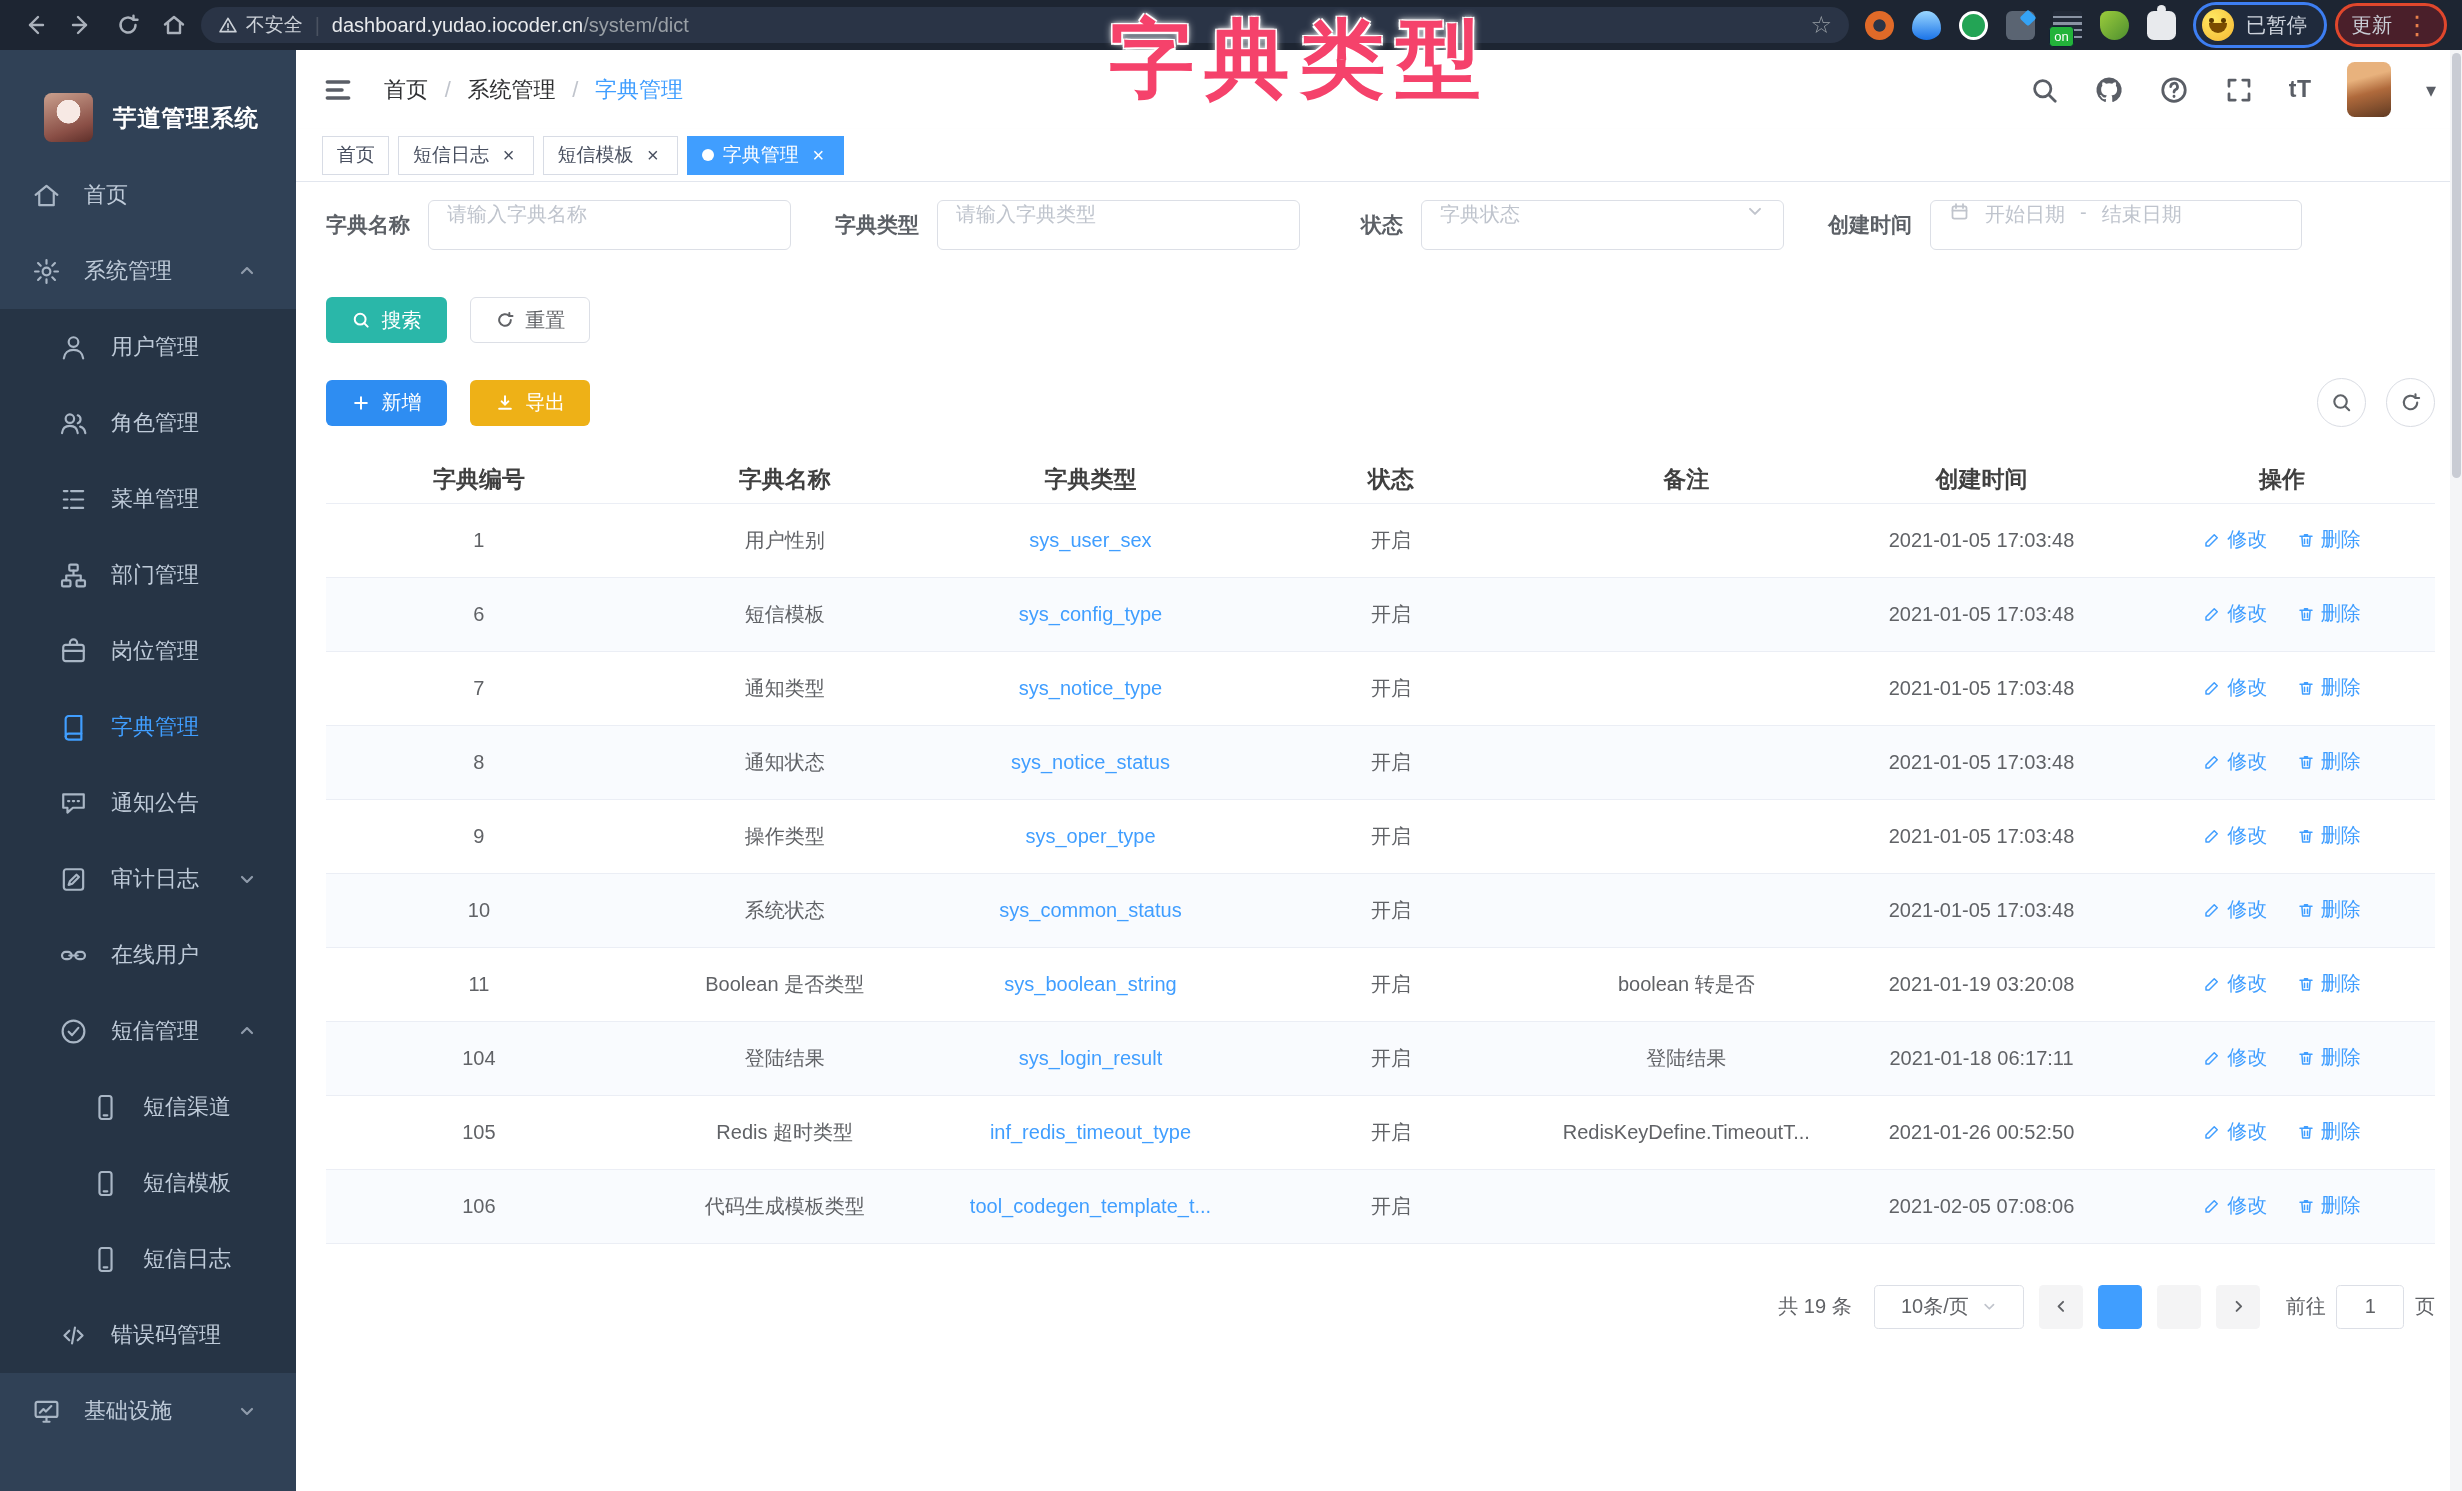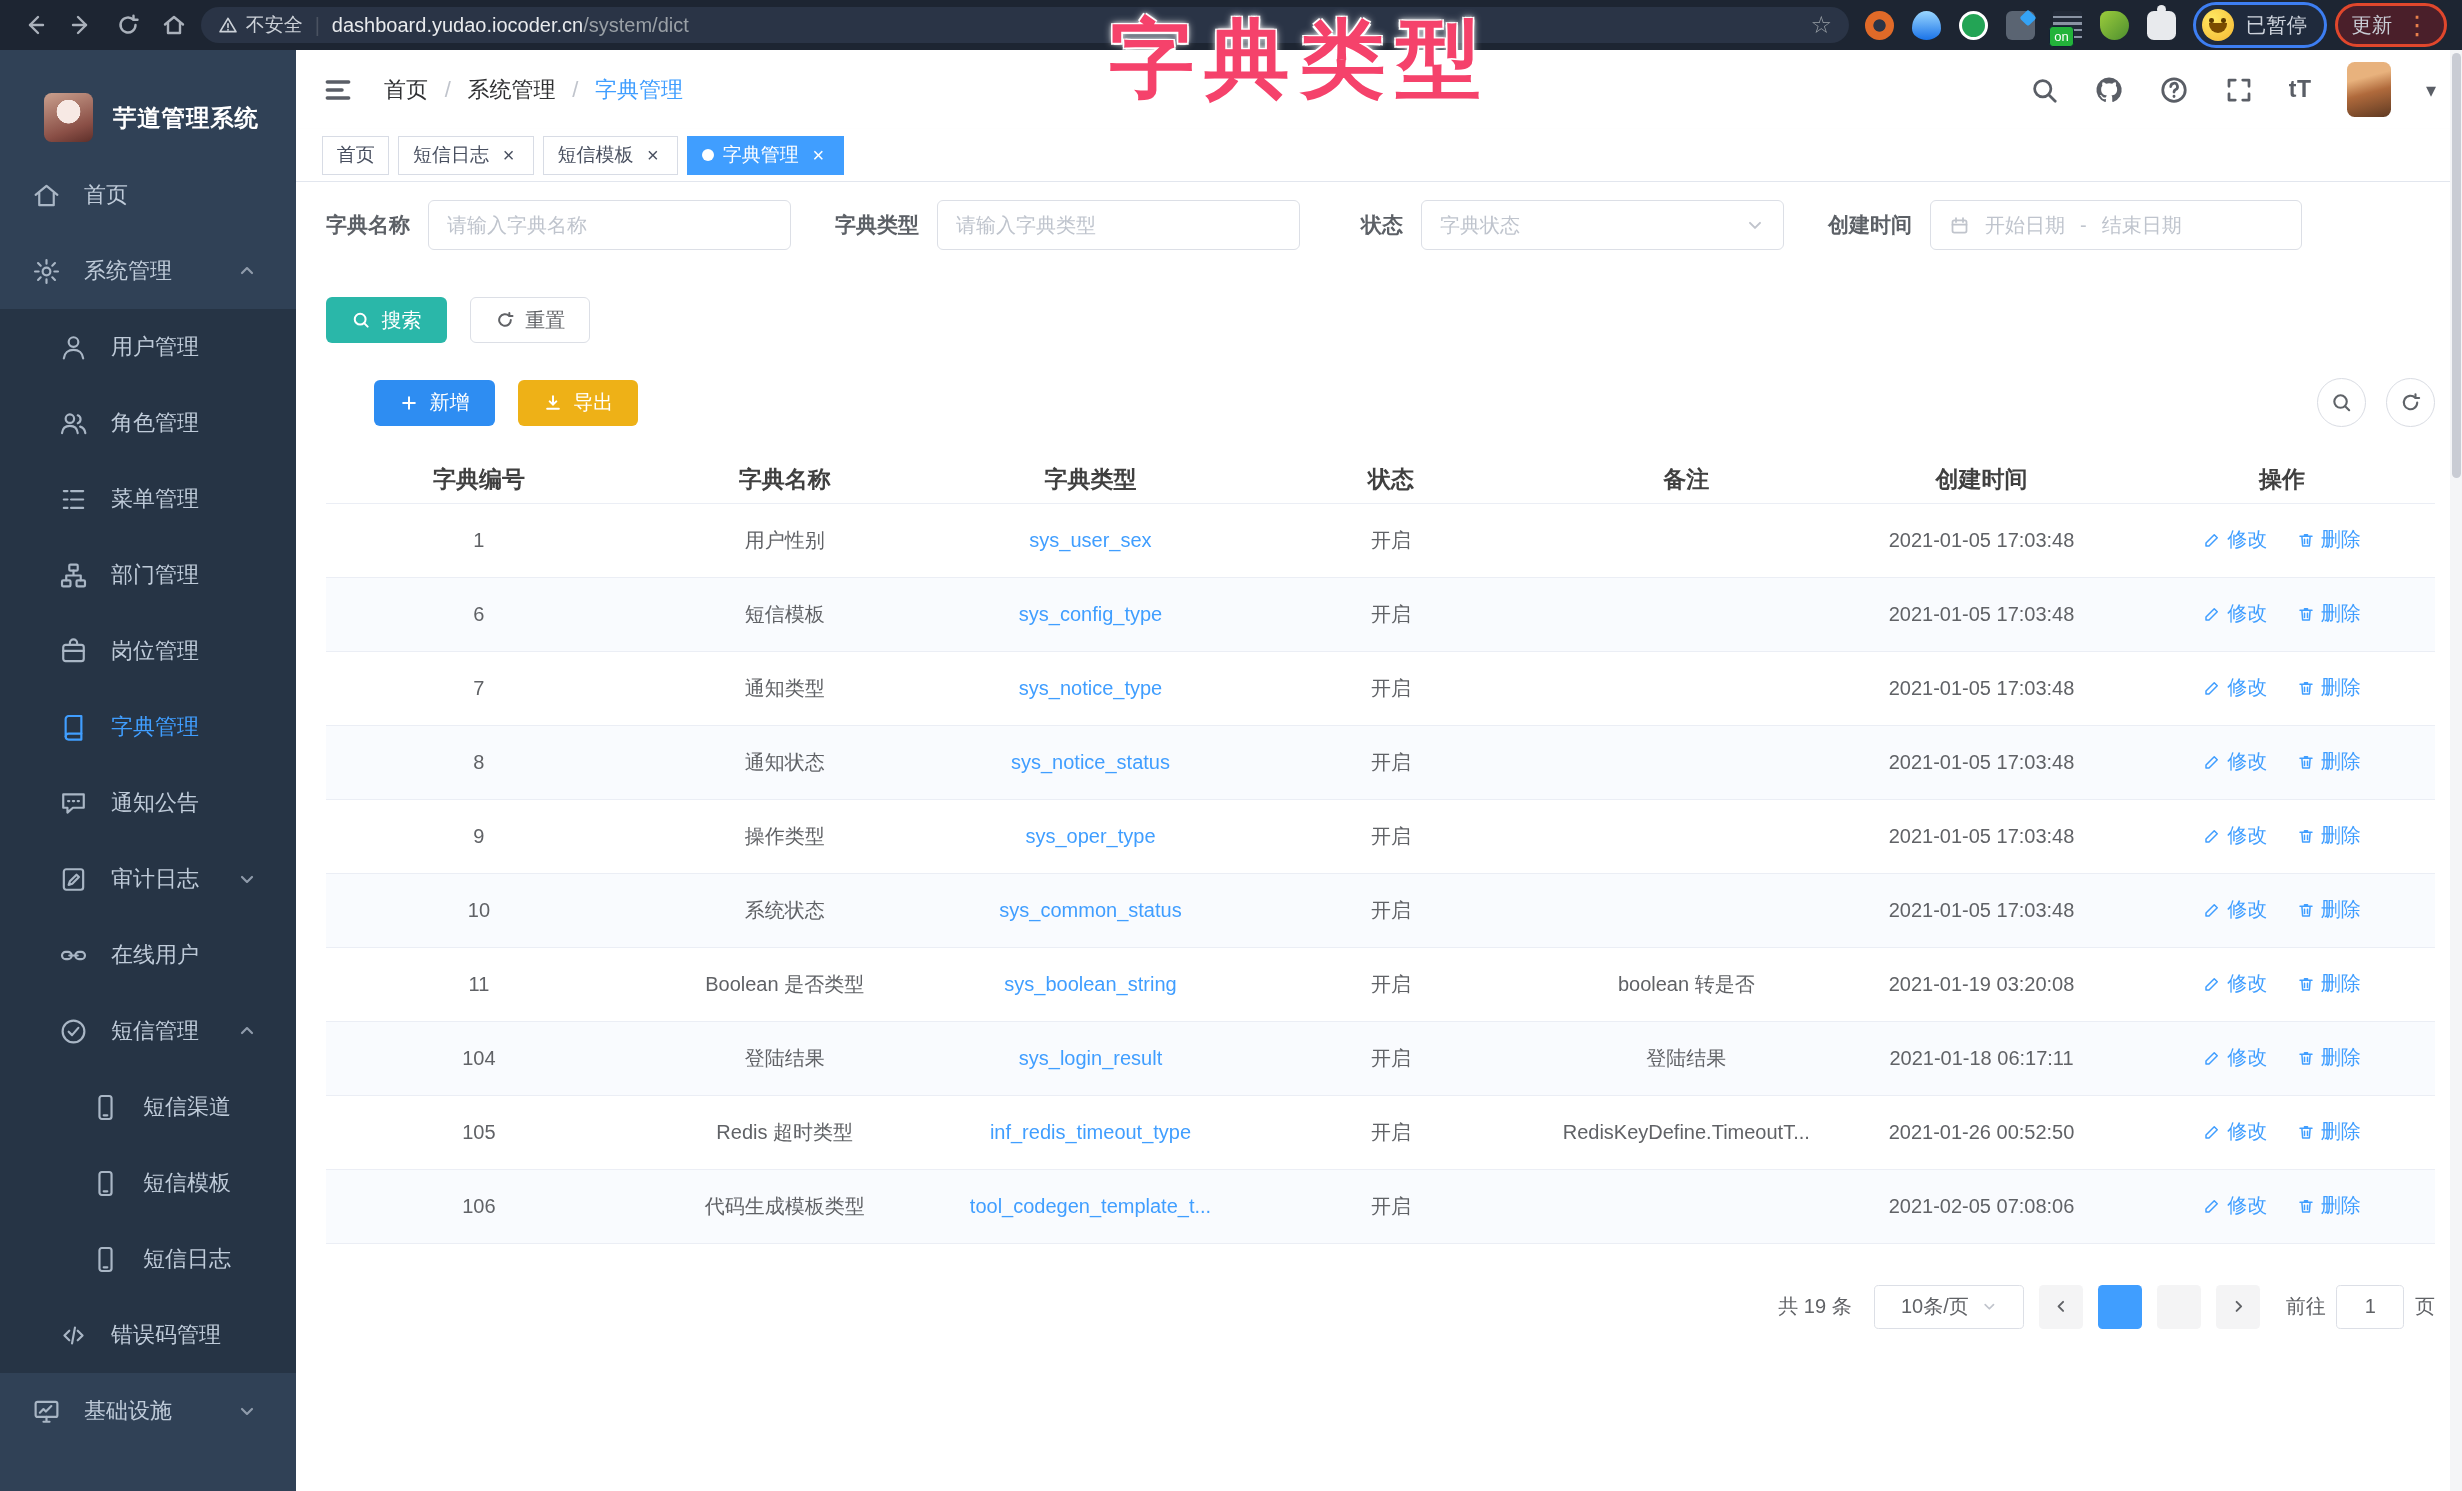--- a/index.html
+++ b/index.html
@@ -87,21 +87,21 @@
   .tag { height:39px; display:inline-flex; align-items:center; gap:9px; padding:0 13.7px; border:0.8px solid #d8dce5; background:#fff; color:#495060; font-size:19px; cursor:pointer; }
   .tag .dot { width:12px; height:12px; border-radius:50%; background:#fff; }
   .tag .x { font-size:20px; line-height:1; color:inherit; border-radius:50%; width:21px; height:21px; display:flex; align-items:center; justify-content:center; }
   .tag.active { background:#409eff; border-color:#409eff; color:#fff; }
 
   
   .content { flex:1; padding:18px 27px 0 30px; background:#fff; }
   .filters { display:flex; align-items:center; flex-wrap:nowrap; }
   .fgroup { display:flex; align-items:center; margin-right:44px; }
   .flabel { font-size:21px; font-weight:700; color:#5c6066; margin-right:18px; white-space:nowrap; }
-  .finput { height:50px; border:0.8px solid #dcdfe6; border-radius:6px; background:#fff; display:flex; align-items:center; padding:0 18px; font-size:20px; color:#bfc4cd; }
+  .finput { height:50px; border:0.8px solid #dcdfe6; border-radius:6px; background:#fff; display:flex; padding:0 18px; font-size:20px; color:#bfc4cd; }
   .finput.w1 { width:363px; }
   .finput.w2 { width:363px; }
   .fselect { width:363px; justify-content:space-between; cursor:pointer; }
   .fselect svg { width:20px; height:20px; stroke:#c0c4cc; stroke-width:2.4; fill:none; stroke-linecap:round; stroke-linejoin:round; }
   .fdate { width:372px; gap:15px; }
   .fdate svg { width:21px; height:21px; stroke:#c0c4cc; stroke-width:2; fill:none; stroke-linecap:round; stroke-linejoin:round; flex:0 0 auto; }
   .fdate .sep { color:#bfc4cd; }
   .btnrow { margin-top:47px; display:flex; gap:23px; }
   .btn { height:46px; border-radius:6px; padding:0 24px; display:inline-flex; align-items:center; gap:10.6px; font-size:20px; cursor:pointer; border:0.8px solid transparent; }
   .btn svg { width:20px; height:20px; stroke:currentColor; stroke-width:2.4; fill:none; stroke-linecap:round; stroke-linejoin:round; }
@@ -527,21 +527,21 @@
           <span class="btn btn-reset">
             <svg viewBox="0 0 24 24">
                 <path d="M19 12a7 7 0 1 1-2-4.9"></path>
                 <path d="M17.2 3.5v3.8h3.8"></path>
               </svg>
             <span>重置</span>
           </span>
         </div>
 
         <div class="toolbar">
-          <span class="btn btn-add" style="margin-right:23px;margin-left:48px;">
+          <span class="btn btn-add" style="margin-right:23px;">
             <svg viewBox="0 0 24 24">
                 <path d="M12 5v14M5 12h14"></path>
               </svg>
             <span>新增</span>
           </span>
           <span class="btn btn-export">
             <svg viewBox="0 0 24 24">
                 <path d="M12 4v10M8 10l4 4 4-4M5 19h14"></path>
               </svg>
             <span>导出</span>

